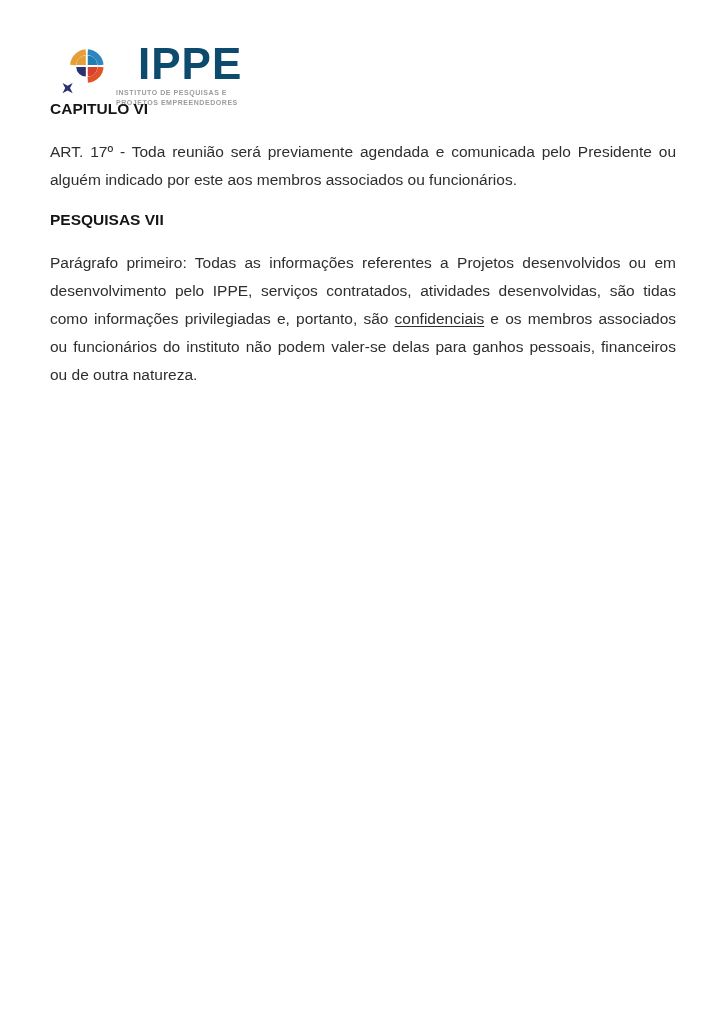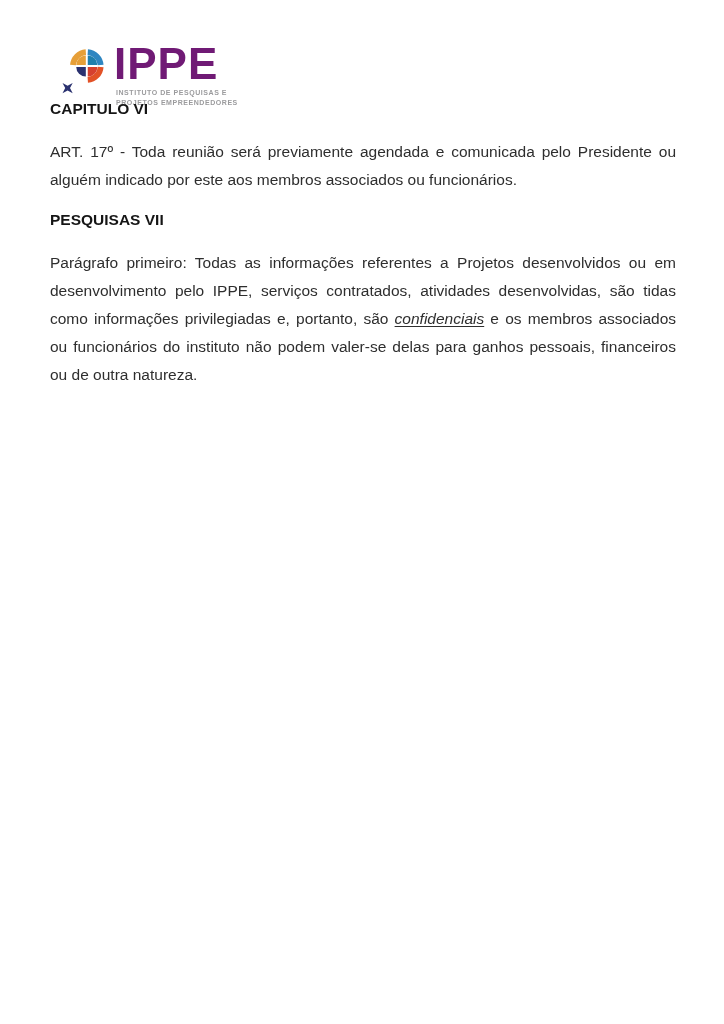--- a/index.html
+++ b/index.html
@@ -30,23 +30,24 @@
     height: 52px;
     flex: 0 0 auto;
   }
   .logo-text {
     display: flex;
     flex-direction: column;
   }
   .brand {
     font-size: 44px;
     font-weight: bold;
-    color: #701a75;
+    color: #0c4a6e;
     line-height: 0.82;
     letter-spacing: 1px;
+    margin-left: 24px;
   }
   .tagline {
     margin-top: 6px;
     margin-left: 2px;
     font-size: 7px;
     font-weight: bold;
     color: #9b9b9d;
     letter-spacing: 0.55px;
     line-height: 1.35;
   }
@@ -69,21 +70,20 @@
     text-align: left;
     color: #151515;
   }
   .doc-paragraph {
     margin: 11px 0 12px 0;
     text-align: justify;
   }
   .underlined {
     text-decoration: underline;
     text-underline-offset: 2px;
-    font-style: italic;
   }
 </style>
 </head>
 <body>
 
 <div class="page">
 
   <header class="logo">
     <svg class="logo-mark" viewBox="0 0 100 105" xmlns="http://www.w3.org/2000/svg">
 

